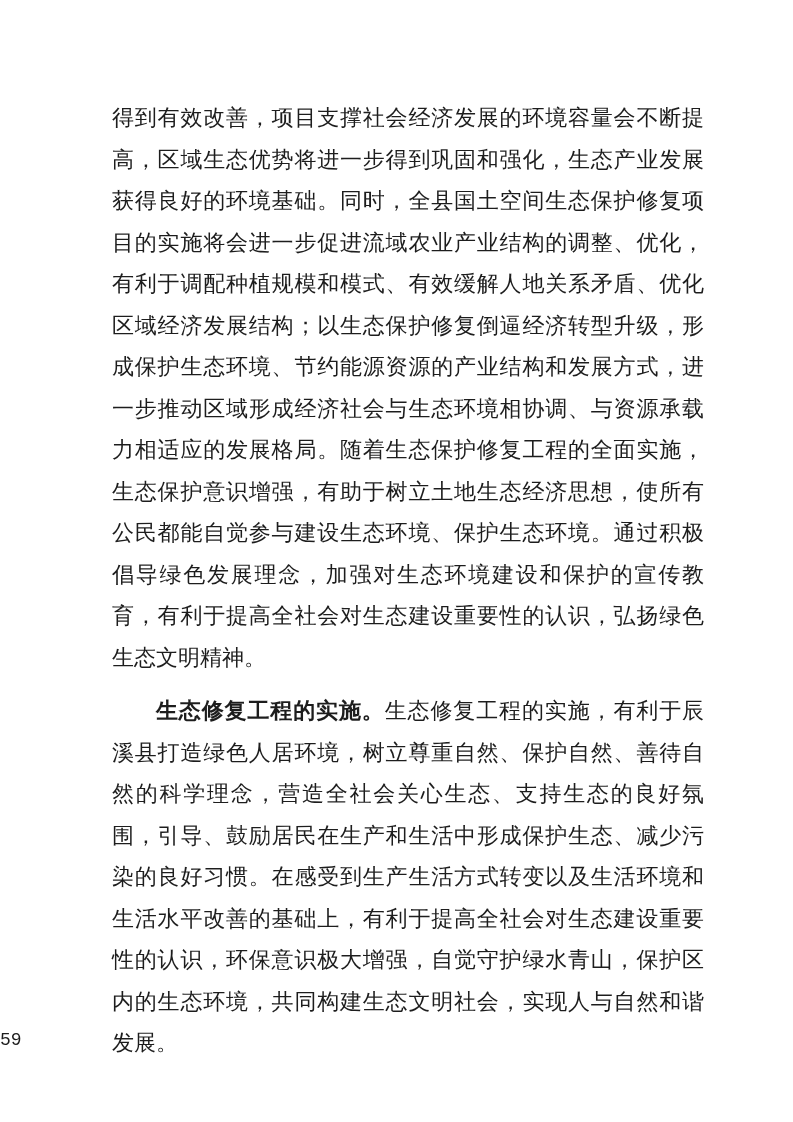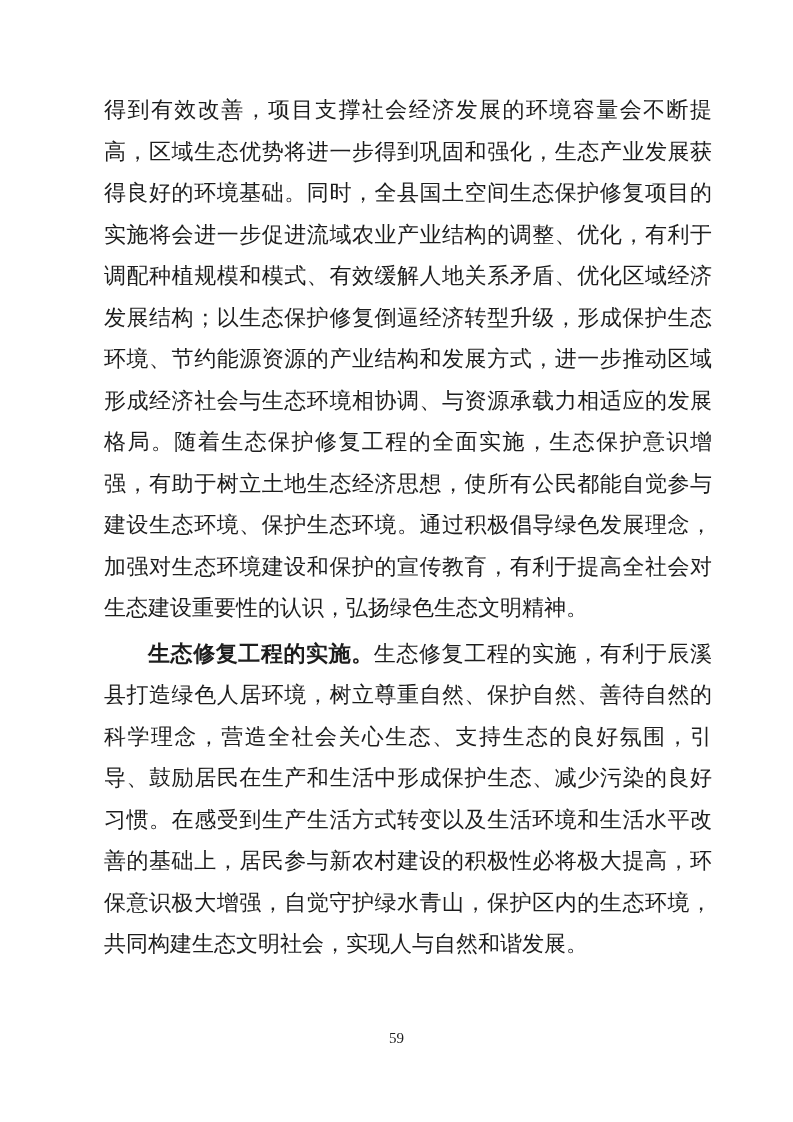--- a/index.html
+++ b/index.html
@@ -25,42 +25,42 @@
       width: 616px;
       font-family: "Liberation Serif", "DejaVu Serif", serif;
       font-size: 22px;
       line-height: 41.5px;
       color: #1d1d1d;
       text-align: justify;
       text-justify: inter-ideograph;
       letter-spacing: 0;
     }
     .content p {
-      margin: 4px;
+      margin: 12px;
       padding: 0;
     }
     .para-indent {
       text-indent: 44px; 
     }
     .lead-bold {
       font-weight: bold;
     }
     .page-number {
       position: absolute;
       top: 1030px;
       left: 0;
       width: 100%;
-      text-align: center;
-      font-family: Liberation Serif, serif;
-      font-size: 15px;
+      text-align: left;
+      font-family: Liberation Mono, monospace;
+      font-size: 18px;
       color: #1d1d1d;
     }
   </style>
 </head>
 <body>
 
 <div class="page">
   <div class="content">
     <p class="para-continuation">得到有效改善，项目支撑社会经济发展的环境容量会不断提高，区域生态优势将进一步得到巩固和强化，生态产业发展获得良好的环境基础。同时，全县国土空间生态保护修复项目的实施将会进一步促进流域农业产业结构的调整、优化，有利于调配种植规模和模式、有效缓解人地关系矛盾、优化区域经济发展结构；以生态保护修复倒逼经济转型升级，形成保护生态环境、节约能源资源的产业结构和发展方式，进一步推动区域形成经济社会与生态环境相协调、与资源承载力相适应的发展格局。随着生态保护修复工程的全面实施，生态保护意识增强，有助于树立土地生态经济思想，使所有公民都能自觉参与建设生态环境、保护生态环境。通过积极倡导绿色发展理念，加强对生态环境建设和保护的宣传教育，有利于提高全社会对生态建设重要性的认识，弘扬绿色生态文明精神。</p>
-    <p class="para-indent"><span class="lead-bold">生态修复工程的实施。</span><span>生态修复工程的实施，有利于辰溪县打造绿色人居环境，树立尊重自然、保护自然、善待自然的科学理念，营造全社会关心生态、支持生态的良好氛围，引导、鼓励居民在生产和生活中形成保护生态、减少污染的良好习惯。在感受到生产生活方式转变以及生活环境和生活水平改善的基础上，居民参与新农村建设的积极性必将极大提高，环保意识极大增强，自觉守护绿水青山，保护区内的生态环境，共同构建生态文明社会，实现人与自然和谐发展。</span></p>
+    <p class="para-indent"><span class="lead-bold">生态修复工程的实施。</span><span>生态修复工程的实施，有利于辰溪县打造绿色人居环境，树立尊重自然、保护自然、善待自然的科学理念，营造全社会关心生态、支持生态的良好氛围，引导、鼓励居民在生产和生活中形成保护生态、减少污染的良好习惯。在感受到生产生活方式转变以及生活环境和生活水平改善的基础上，有利于提高全社会对生态建设重要性的认识，环保意识极大增强，自觉守护绿水青山，保护区内的生态环境，共同构建生态文明社会，实现人与自然和谐发展。</span></p>
   </div>
   <div class="page-number">59</div>
 </div>
 
 </body></html>

